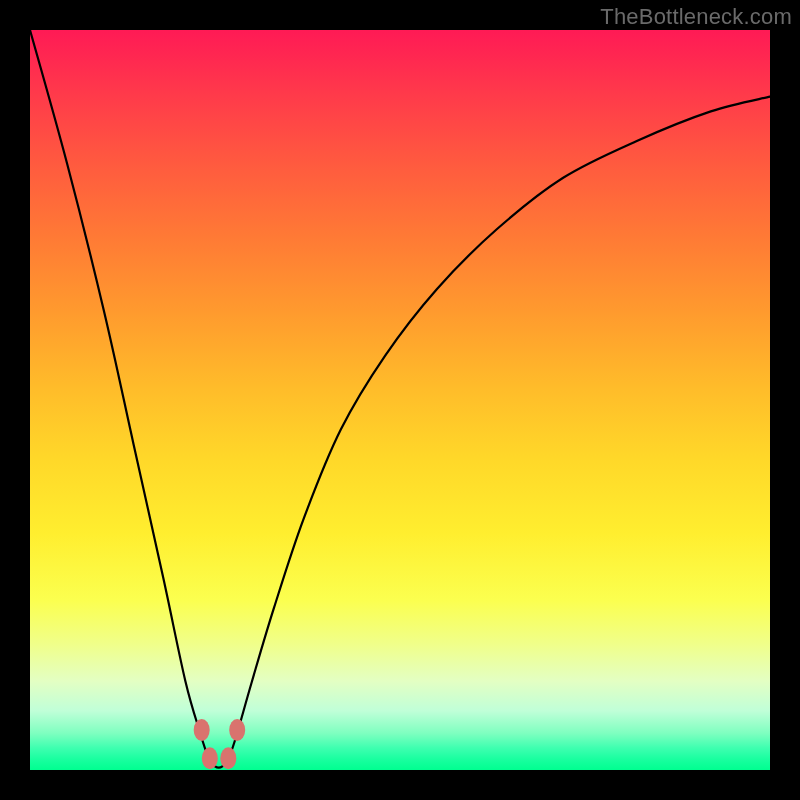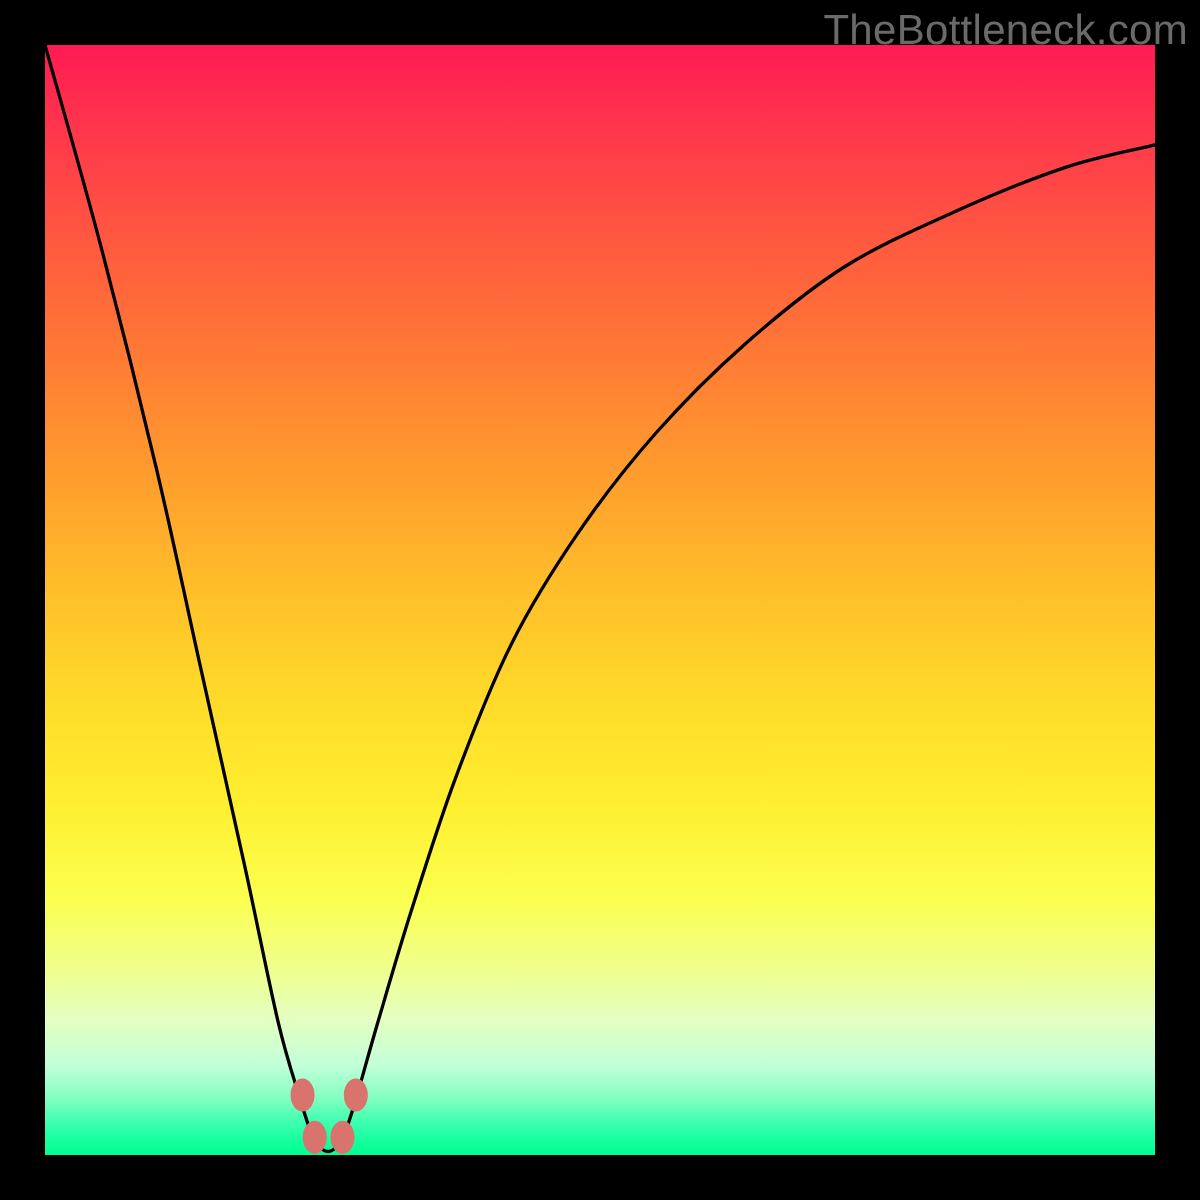--- a/index.html
+++ b/index.html
@@ -42,21 +42,21 @@
       #3fffb0 97%,
       #1affa0 98.5%,
       #00ff90 100%
     );
   }
   .watermark {
     position: absolute;
     top: 4px;
     right: 8px;
     color: #6a6a6a;
-    font-size: 28px;
+    font-size: 22px;
     font-weight: 500;
     letter-spacing: 0.2px;
     user-select: none;
   }
   svg.curve {
     position: absolute;
     left: 0;
     top: 0;
     width: 740px;
     height: 740px;

